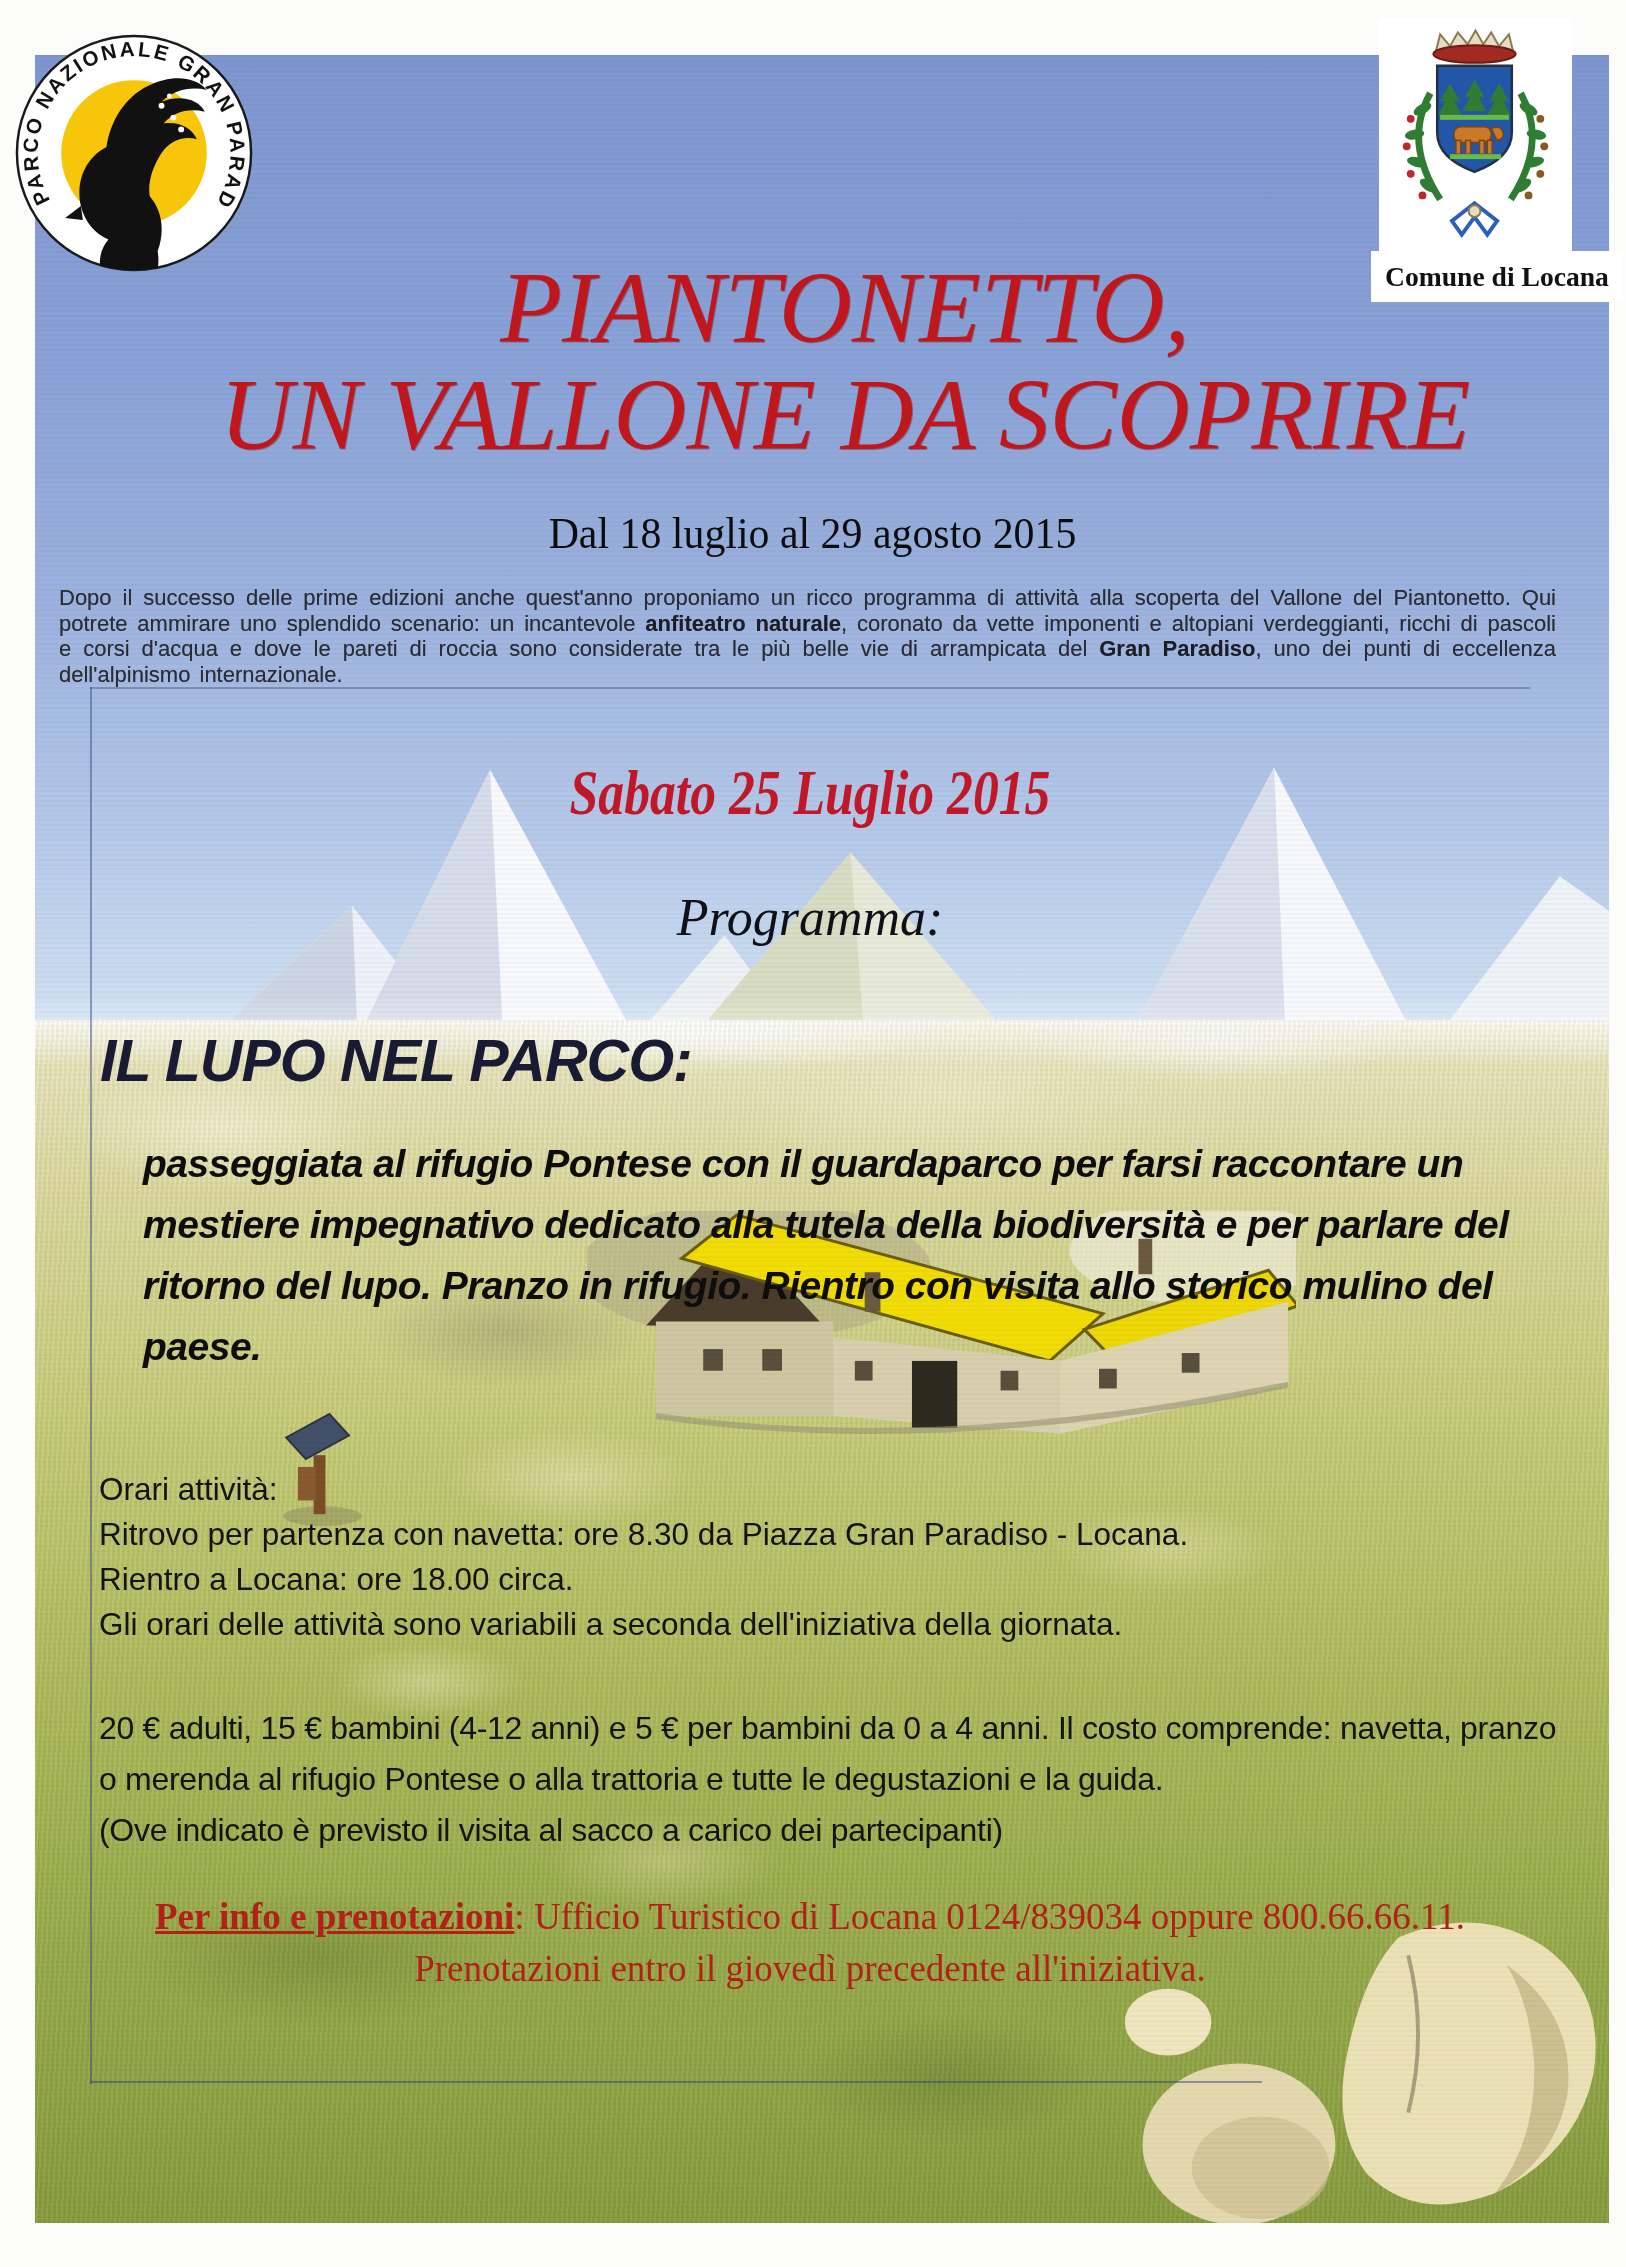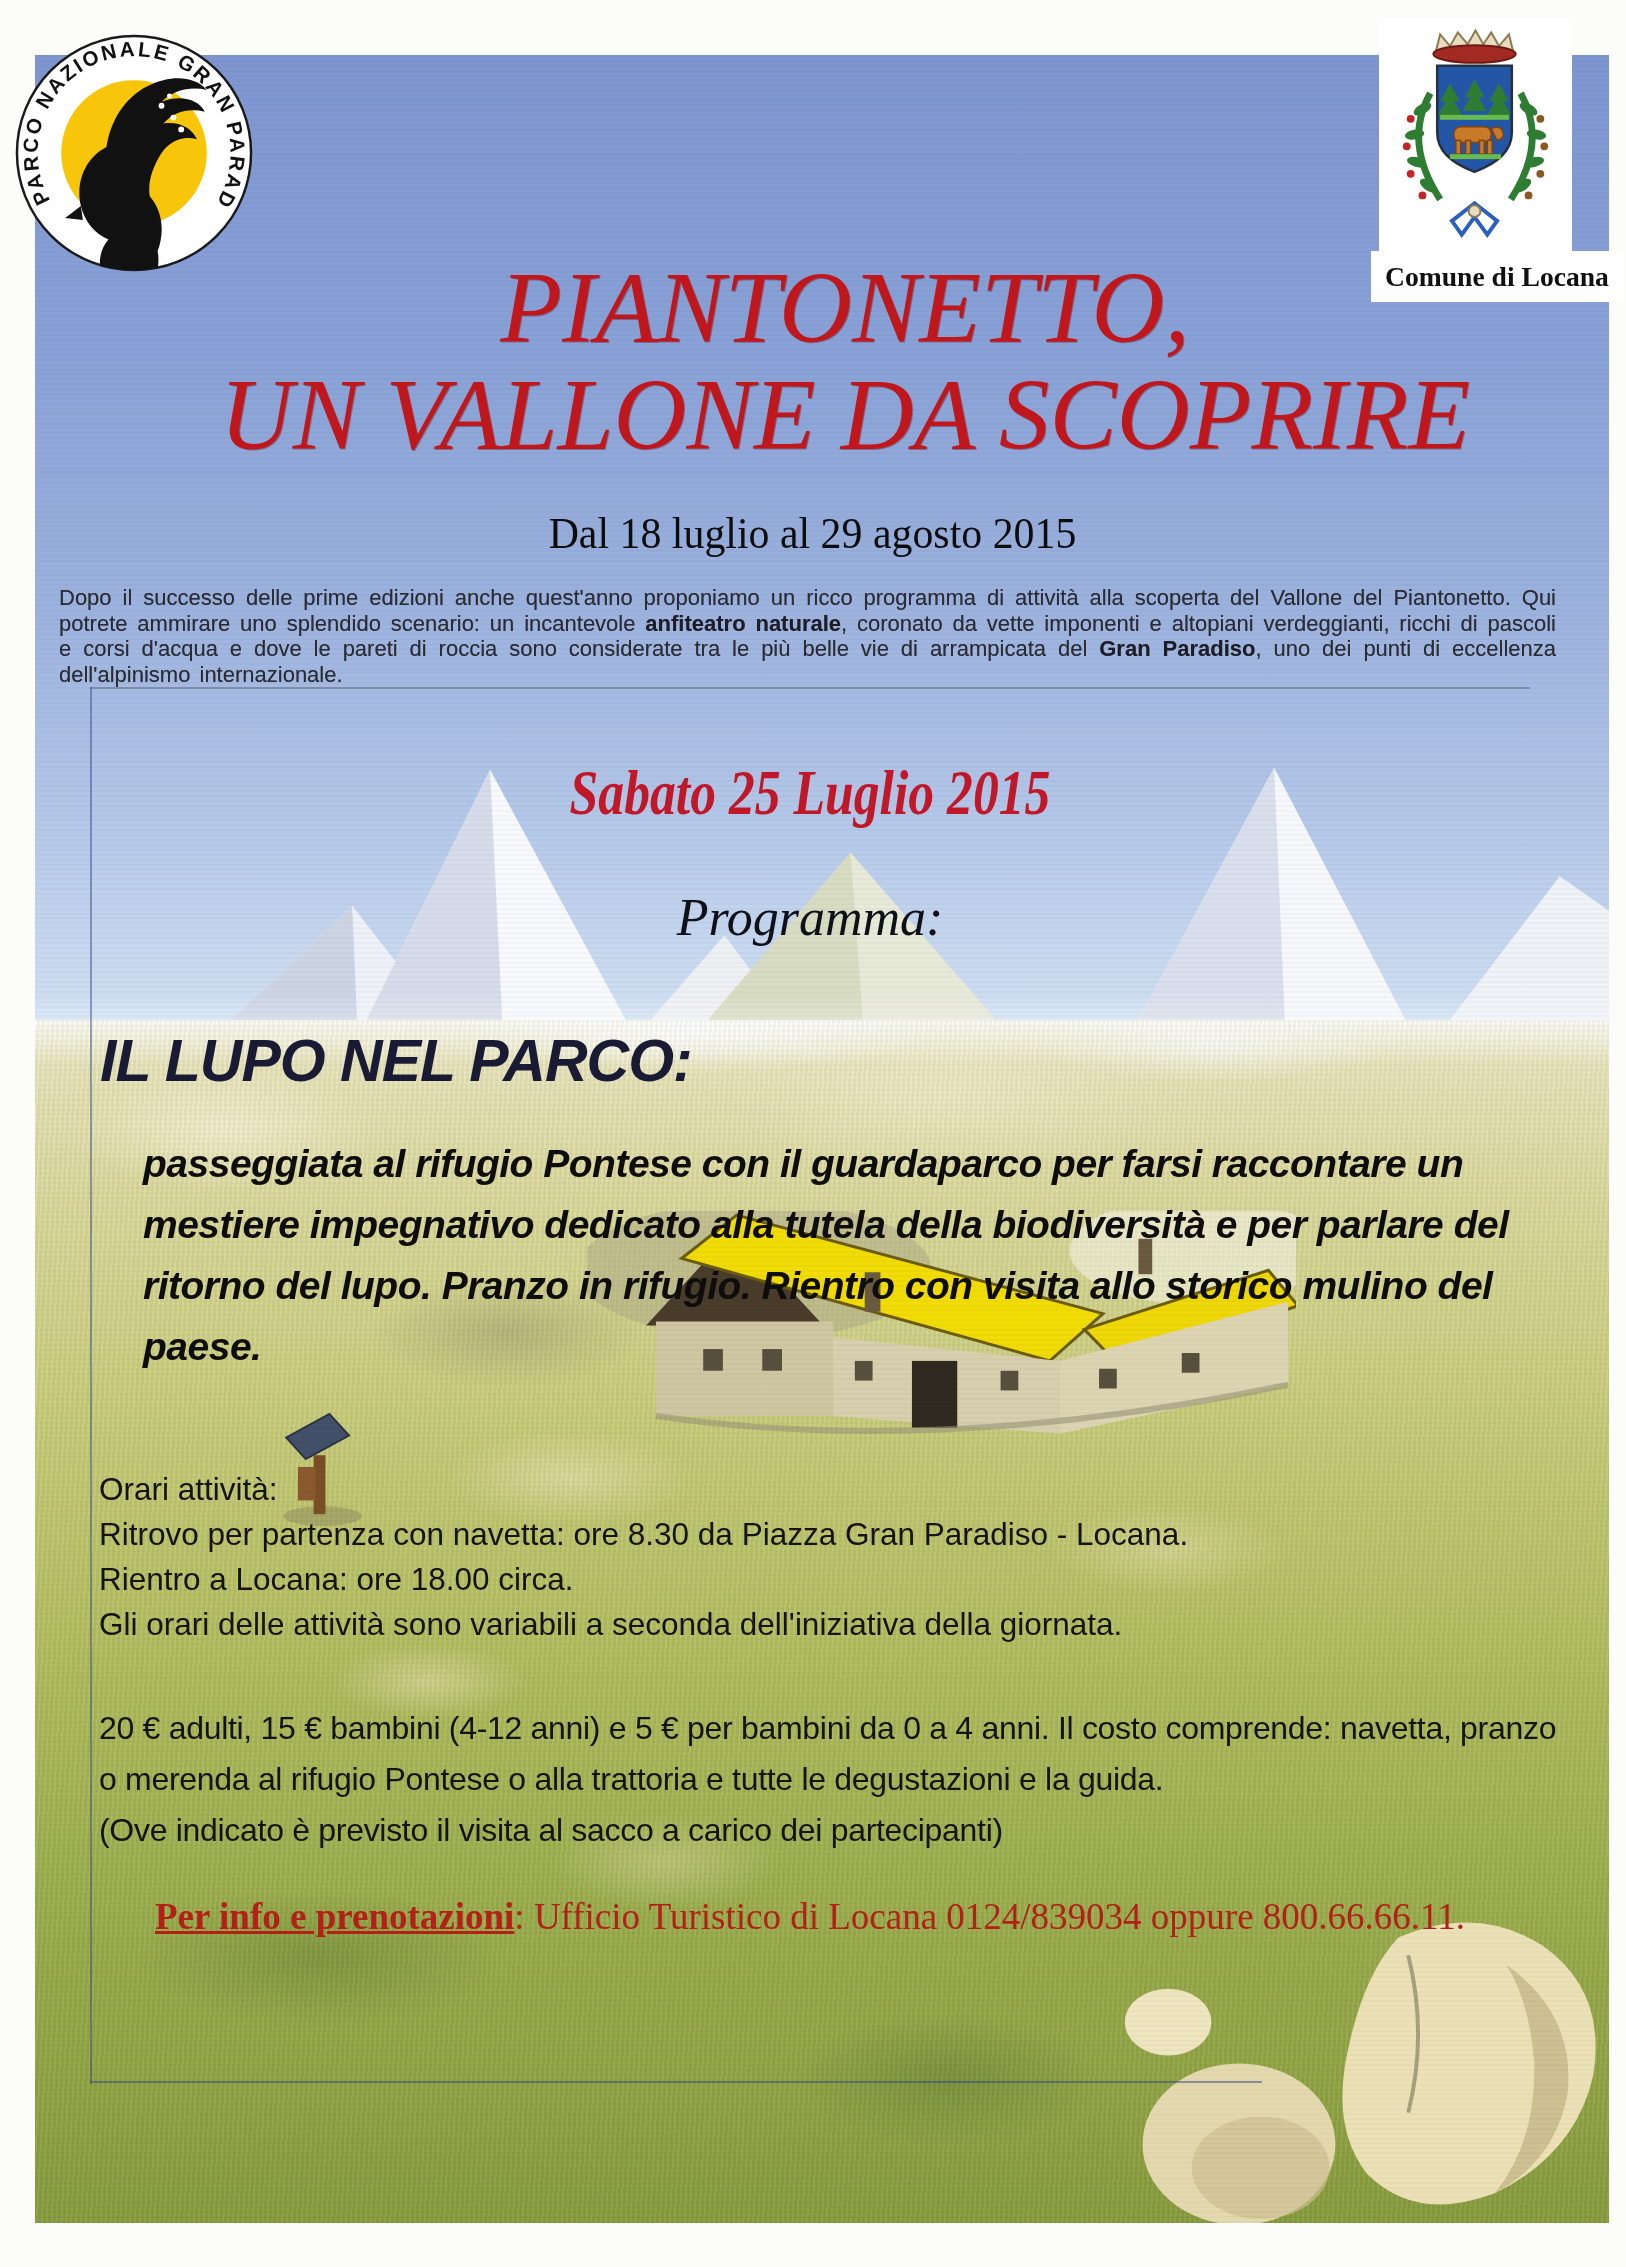--- a/index.html
+++ b/index.html
@@ -304,16 +304,17 @@
     <div>Gli orari delle attività sono variabili a seconda dell'iniziativa della giornata.</div>
   </div>
 
   <div class="pricing">
     <span>20 € adulti, 15 € bambini (4-12 anni) e 5 € per bambini da 0 a 4 anni. Il costo comprende: navetta, pranzo o merenda al rifugio Pontese o alla trattoria e tutte le degustazioni e la guida.</span>
     <span class="note">(Ove indicato è previsto il visita al sacco a carico dei partecipanti)</span>
   </div>
 
   <div class="footer">
     <div><span class="lbl">Per info e prenotazioni</span><span>: Ufficio Turistico di Locana 0124/839034 oppure 800.66.66.11.</span></div>
+    <div>Prenotazioni entro il giovedì precedente all'iniziativa.</div>
   </div>
 
 </div>
 
 
 </body></html>

